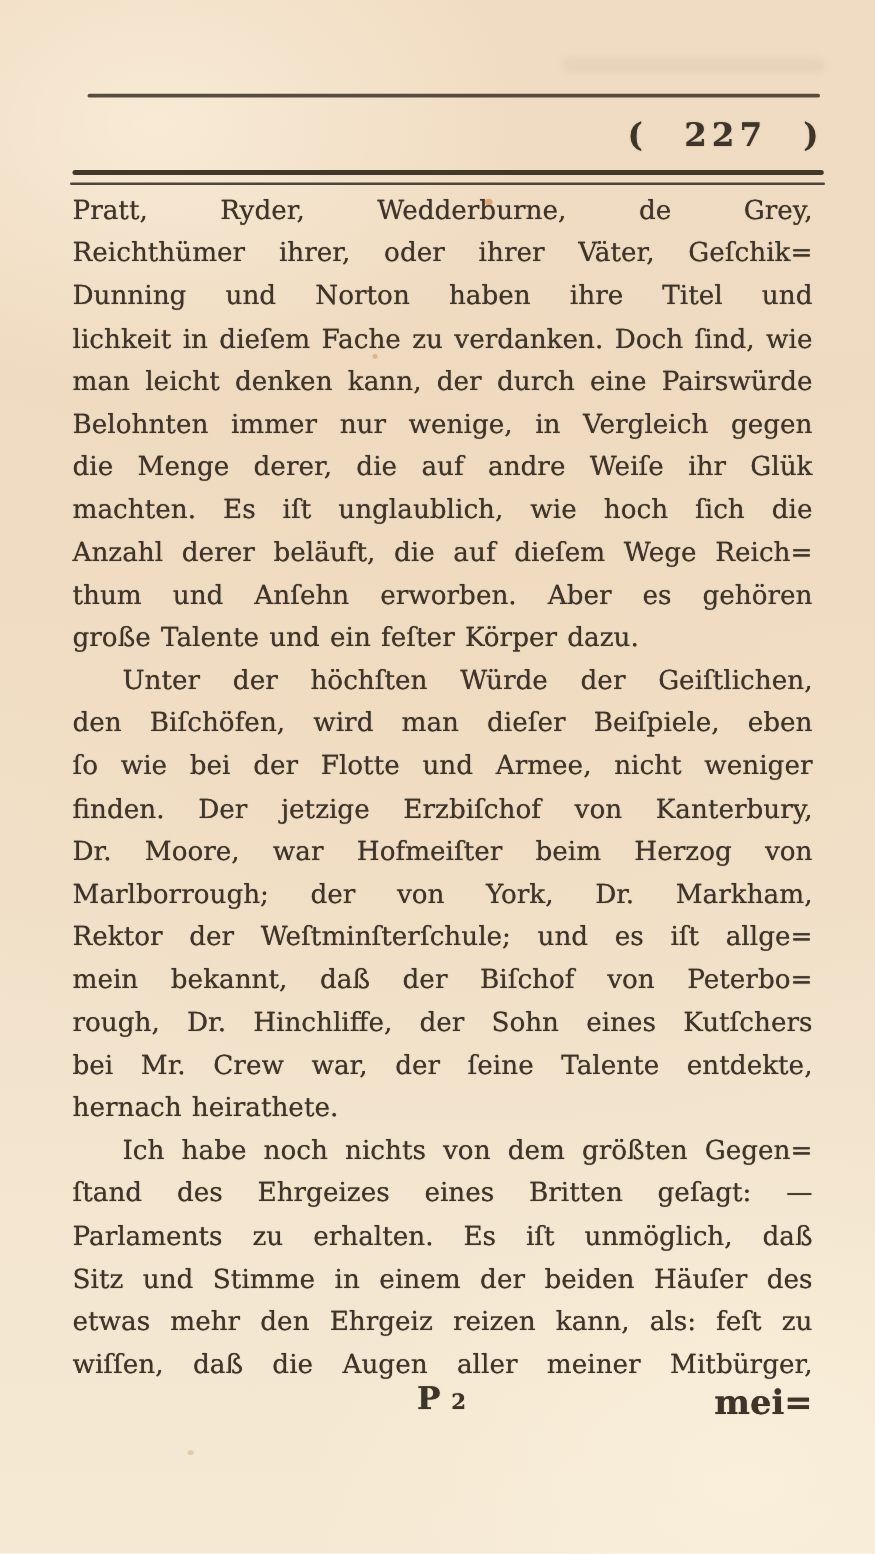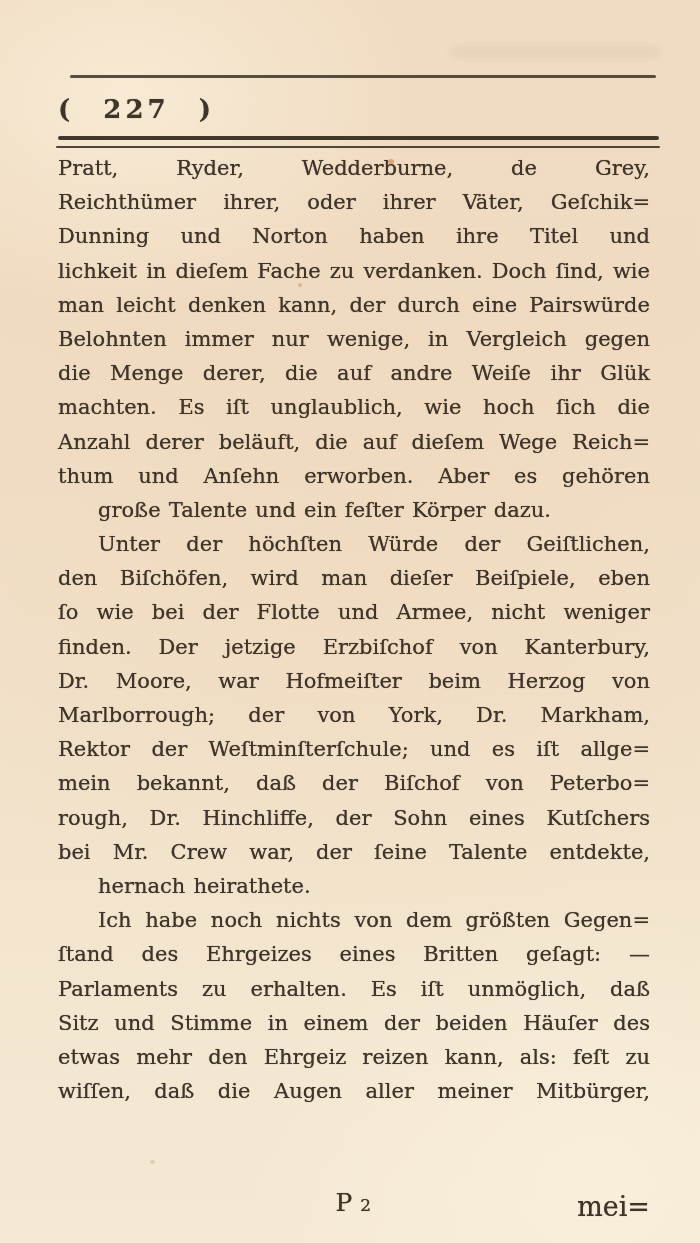--- a/index.html
+++ b/index.html
@@ -14,39 +14,39 @@
       linear-gradient(180deg,#f0dcc2 0%, #efdbc1 25%, #f1e0c8 55%, #f4e7d1 85%, #f5e9d4 100%);
     font-family:"DejaVu Serif","Liberation Serif",serif;
     color:#3e3429;
   }
   .rule{position:absolute;background:#41372b;border-radius:2px;}
   .rule-top{left:70px;top:75px;width:586px;height:3px;opacity:.88;}
   .rule-thick{left:58px;top:136px;width:601px;height:4px;}
   .rule-thin{left:56px;top:146px;width:604px;height:2px;opacity:.92;}
   .page-number{
     position:absolute;left:58px;top:94px;width:601px;
-    text-align:left;font-size:26px;font-weight:bold;
+    text-align:right;font-size:26px;font-weight:bold;
     letter-spacing:4px;word-spacing:16px;
     text-shadow:0 0 1px rgba(62,52,41,.55);
   }
   .body-text{
     position:absolute;left:58px;top:151px;width:592px;
     font-size:21px;font-weight:normal;line-height:34.2px;
     text-shadow:0 0 0.7px rgba(62,52,41,.8);
   }
   .line{
     text-align:justify;text-align-last:justify;
     white-space:normal;height:34.2px;overflow:visible;
     word-spacing:1.5px;
   }
   .line.indent{padding-left:40px;}
-  .line.endpara{text-align-last:left;margin-left:40px;}
+  .line.endpara{text-align-last:left;}
   .footer{
-    position:absolute;left:58px;top:1188px;width:592px;height:40px;
-    font-weight:normal;text-shadow:0 0 0.7px rgba(62,52,41,.8);
+    position:absolute;left:58px;top:1104px;width:592px;height:40px;
+    font-weight:bold;text-shadow:0 0 0.7px rgba(62,52,41,.8);
   }
   .signature{
     position:absolute;left:50%;transform:translateX(-52%);
     font-size:25px;
   }
   .signature .sig-num{font-size:17px;}
   .catchword{
     position:absolute;right:0;top:3px;font-size:27px;
   }
   .speck{position:absolute;border-radius:50%;}

